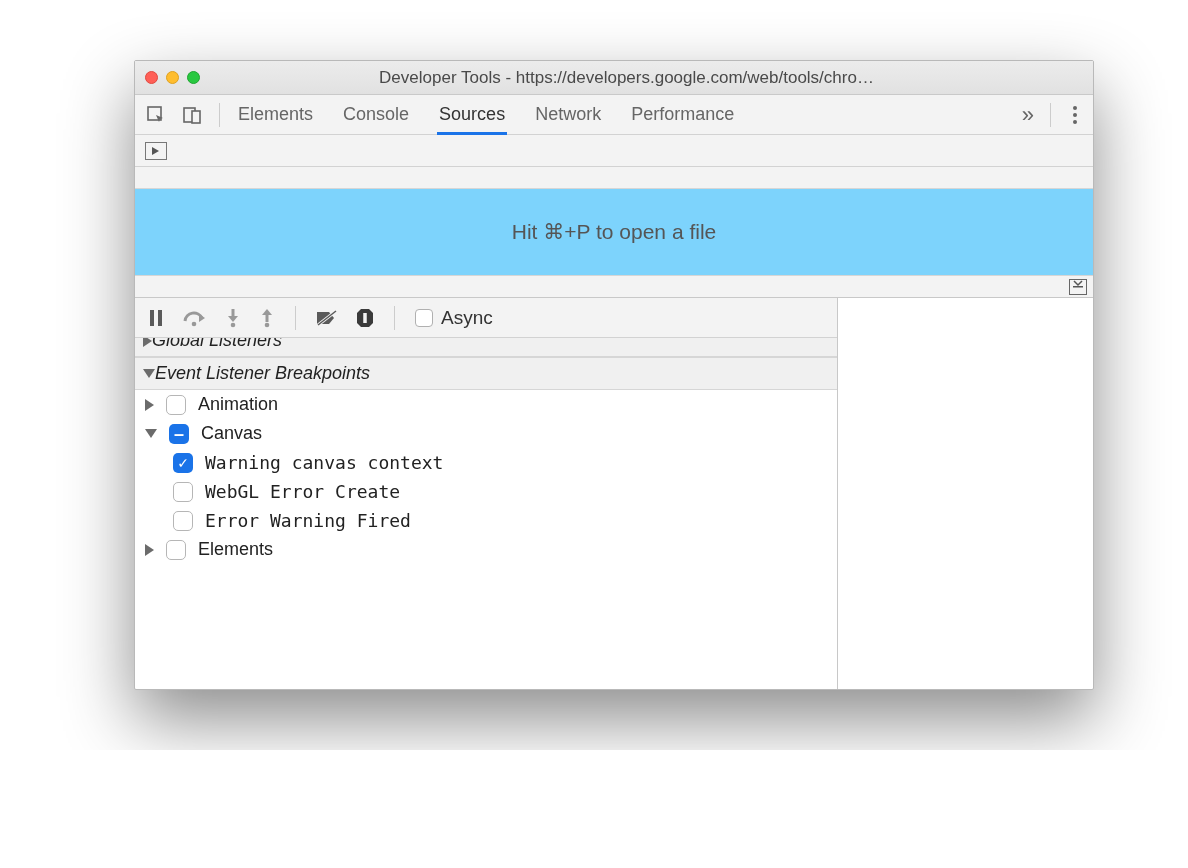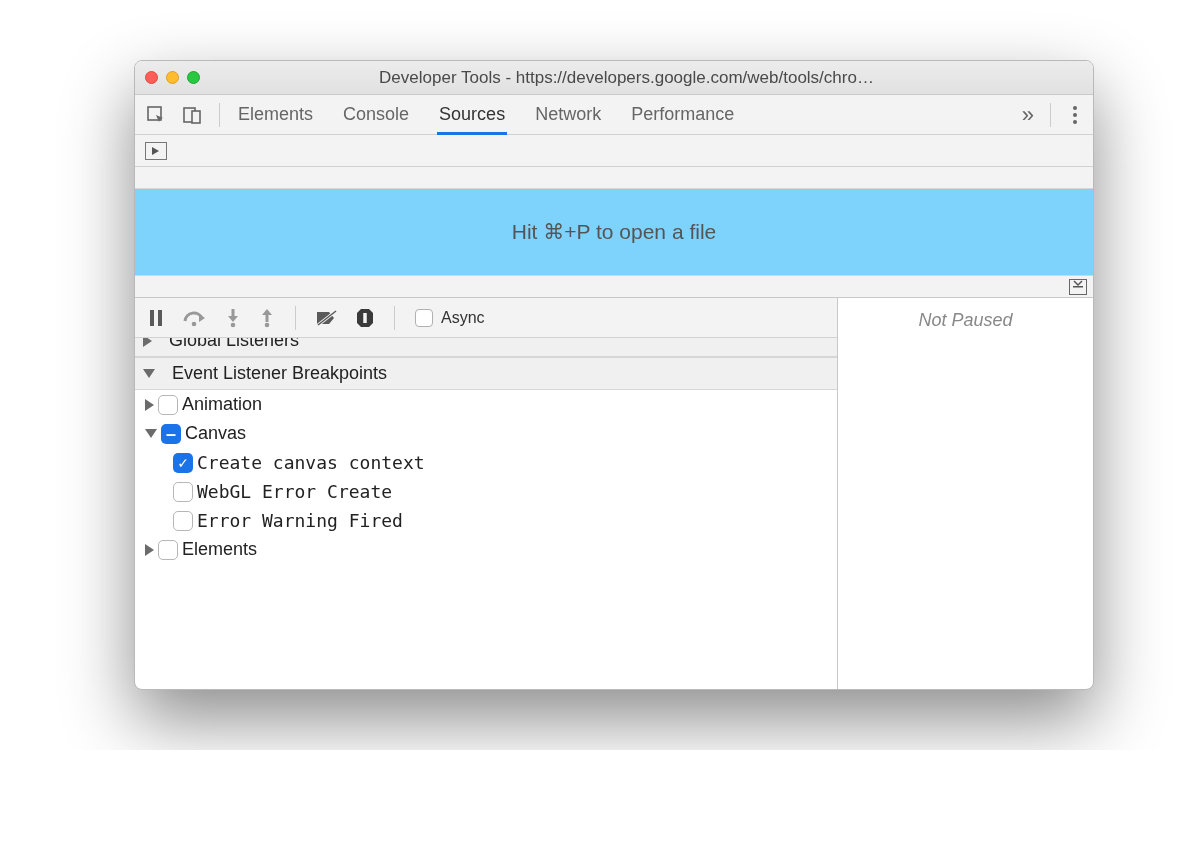--- a/index.html
+++ b/index.html
@@ -7,21 +7,21 @@
     font-family: -apple-system, BlinkMacSystemFont, "Helvetica Neue", Arial, sans-serif;
     background: #fff;
     display: flex;
     justify-content: center;
     align-items: flex-start;
     padding: 60px 40px;
   }
   .window {
     width: 960px;
     height: 630px;
-    border-radius: 8px;
+    border-radius: 2px;
     border: 1px solid #b9b9b9;
     overflow: hidden;
     box-shadow: 0 30px 70px rgba(0,0,0,0.45);
     display: flex;
     flex-direction: column;
     background: #fff;
     margin-left: 40px;
   }
   
   .titlebar {
@@ -114,41 +114,42 @@
     border-bottom:1px solid #d2d2d2;
     display:flex;
     align-items:center;
     gap:18px;
     padding:0 14px;
     color:#555;
   }
   .debugbar .sep { width:1px; height:24px; background:#ccc; margin:0 2px; }
   .dbgicon { display:flex; align-items:center; justify-content:center; }
   .cb { width:18px; height:18px; border:1px solid #b0b0b0; border-radius:4px; background:#fff; }
-  .async { display:flex; align-items:center; gap:8px; font-size:16px; color:#333; }
+  .async { display:flex; align-items:center; gap:8px; font-size:19px; color:#333; }
   
   .tree {
     overflow:hidden;
     font-size:18px;
     color:#222;
   }
   .section-head {
     background:#f0f0f0;
     border-top:1px solid #d6d6d6;
     border-bottom:1px solid #d6d6d6;
     padding:5px 8px;
     display:flex;
     align-items:center;
-    gap:17px;
+    gap:0;
+    font-style:italic;
   }
   .section-head.partial { border-top:none; border-bottom:1px solid #d6d6d6; margin-top:-10px; padding-top:2px;}
   .tri { width:0; height:0; display:inline-block; }
   .tri.right { border-top:6px solid transparent; border-bottom:6px solid transparent; border-left:9px solid #6b6b6b; }
   .tri.down  { border-left:6px solid transparent; border-right:6px solid transparent; border-top:9px solid #6b6b6b; }
-  .row { display:flex; align-items:center; gap:4px; padding:4px 8px; }
+  .row { display:flex; align-items:center; gap:12px; padding:4px 8px; }
   .row1 { padding-left:10px; }
   .row2 { padding-left:38px; }
   .chk { width:20px; height:20px; border-radius:5px; display:flex; align-items:center; justify-content:center; flex-shrink:0; }
   .chk.unchecked { border:1px solid #b6b6b6; background:#fff; }
   .chk.checked { background:#1a73e8; color:#fff; font-size:14px; }
   .chk.mixed { background:#1a73e8; color:#fff; font-weight:bold; font-size:18px; line-height:14px; }
   .mono { font-family: Menlo, Consolas, monospace; font-size:18px; }
   
   .right-tabs {
     height:40px;
@@ -306,37 +307,36 @@
           <span>Animation</span>
         </div>
 
         <div class="row row1">
           <span class="tri down"></span>
           <div class="chk mixed">–</div>
           <span>Canvas</span>
         </div>
         <div class="row row2">
           <div class="chk checked">✓</div>
-          <span class="mono">Create canvas context</span>
+          <span class="mono">Warning canvas context</span>
         </div>
         <div class="row row2">
           <div class="chk unchecked"></div>
           <span class="mono">WebGL Error Create</span>
         </div>
         <div class="row row2">
           <div class="chk unchecked"></div>
           <span class="mono">Error Warning Fired</span>
         </div>
 
         <div class="row row1">
           <span class="tri right"></span>
           <div class="chk unchecked"></div>
           <span>Elements</span>
         </div>
       </div>
     </div>
 
     <div class="right">
-      <div class="right-body">Not Paused</div>
     </div>
 
   </div>
 </div>
 
 </body></html>

